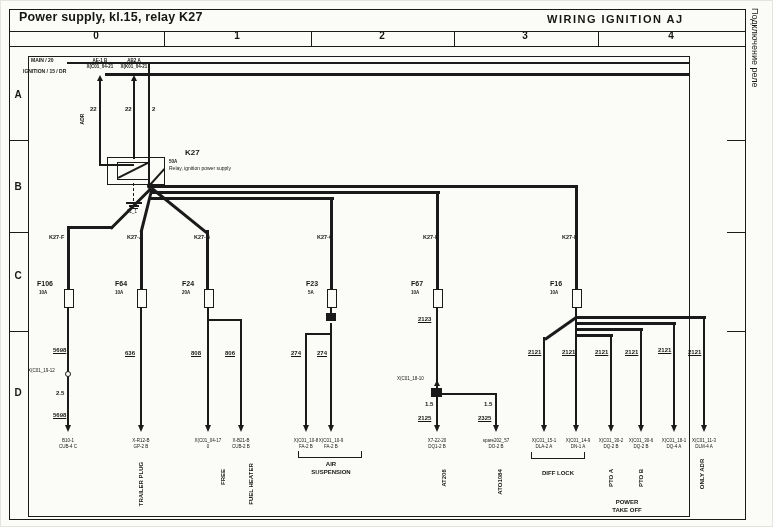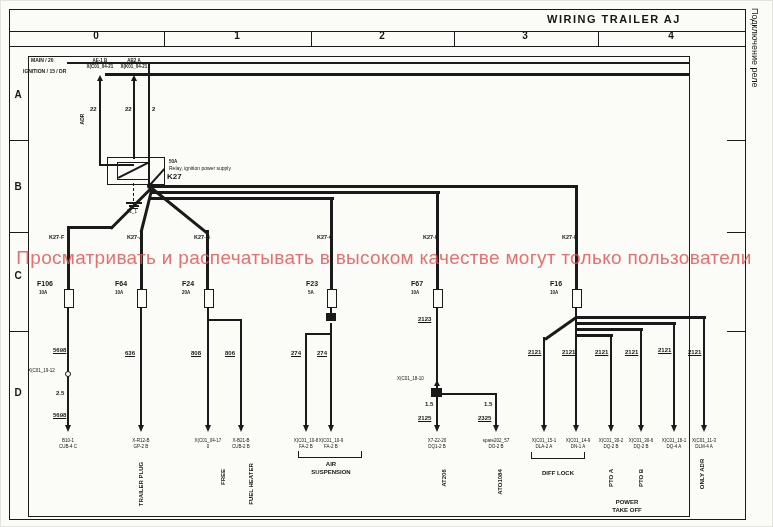--- a/index.html
+++ b/index.html
@@ -35,43 +35,43 @@
   .dash{position:absolute;border-left:1px dashed #1a1a1a;z-index:2}
   .arr{position:absolute;width:0;height:0;z-index:3}
   .arr-d{border-left:3px solid transparent;border-right:3px solid transparent;border-top:7px solid #1a1a1a}
   .arr-u{border-left:3px solid transparent;border-right:3px solid transparent;border-bottom:6px solid #1a1a1a}
 </style>
 </head>
 <body>
 
 <div id="stage">
   <div id="paper">
-    <div class="txt s11b ls" style="left:546px;top:13px">WIRING TRAILER  AJ</div>
+    <div class="txt s12b" style="left:18px;top:10px">Power supply, kl.15, relay K27</div>
+    <div class="txt s11b ls" style="left:546px;top:13px">WIRING IGNITION  AJ</div>
     <div class="txt s9 vert" style="left:749px;top:7px">Подключение реле</div>
-    <div class="txt wm ctr" style="left:383px;top:247px">Просматривать и распечатывать в высоком качестве могут только пользователи</div>
   <div class="txt s10b ctr" style="left: 95px; top: 30px;">0</div>
       <div class="txt s10b ctr" style="left: 236px; top: 30px;">1</div>
       <div class="txt s10b ctr" style="left: 381px; top: 30px;">2</div>
       <div class="txt s10b ctr" style="left: 524px; top: 30px;">3</div>
       <div class="txt s10b ctr" style="left: 670px; top: 30px;">4</div>
       <div class="txt s10b ctr" style="left: 17px; top: 89px;">A</div>
       <div class="txt s10b ctr" style="left: 17px; top: 181px;">B</div>
       <div class="txt s10b ctr" style="left: 17px; top: 270px;">C</div>
       <div class="txt s10b ctr" style="left: 17px; top: 387px;">D</div>
       <div class="txt s5b" style="left: 30px; top: 57px;">MAIN / 20</div>
       <div class="txt s5b" style="left: 22px; top: 68px;">IGNITION / 15 / DR</div>
       <div class="txt s45b ctr" style="left: 99px; top: 58px;">AE-1 B</div>
       <div class="txt s45b ctr" style="left: 99px; top: 64px;">X(C01_04-21</div>
       <div class="txt s45b ctr" style="left: 133px; top: 58px;">AB2 A</div>
       <div class="txt s45b ctr" style="left: 133px; top: 64px;">X(K01_04-21</div>
       <div class="txt s6b" style="left: 89px; top: 105px;">22</div>
       <div class="txt s6b" style="left: 124px; top: 105px;">22</div>
       <div class="txt s6b" style="left: 151px; top: 105px;">2</div>
       <div class="txt s5b rot" style="left: 82px; top: 118px;">ADR</div>
-      <div class="txt s8b" style="left: 166px; top: 148px; margin-top: 24px;">K27</div>
+      <div class="txt s8b" style="left: 184px; top: 148px;">K27</div>
       <div class="txt s45b" style="left: 168px; top: 159px;">50A</div>
       <div class="txt s5" style="left: 168px; top: 165px;">Relay, ignition power supply</div>
       <div class="txt s45" style="left: 126px; top: 209px;">31_1</div>
       <div class="txt s55b" style="left: 48px; top: 234px;">K27-F</div>
       <div class="txt s55b" style="left: 126px; top: 234px;">K27-A</div>
       <div class="txt s55b" style="left: 193px; top: 234px;">K27-B</div>
       <div class="txt s55b" style="left: 316px; top: 234px;">K27-C</div>
       <div class="txt s55b" style="left: 422px; top: 234px;">K27-D</div>
       <div class="txt s55b" style="left: 561px; top: 234px;">K27-E</div>
       <div class="txt s7b" style="left: 36px; top: 279px;">F106</div>

